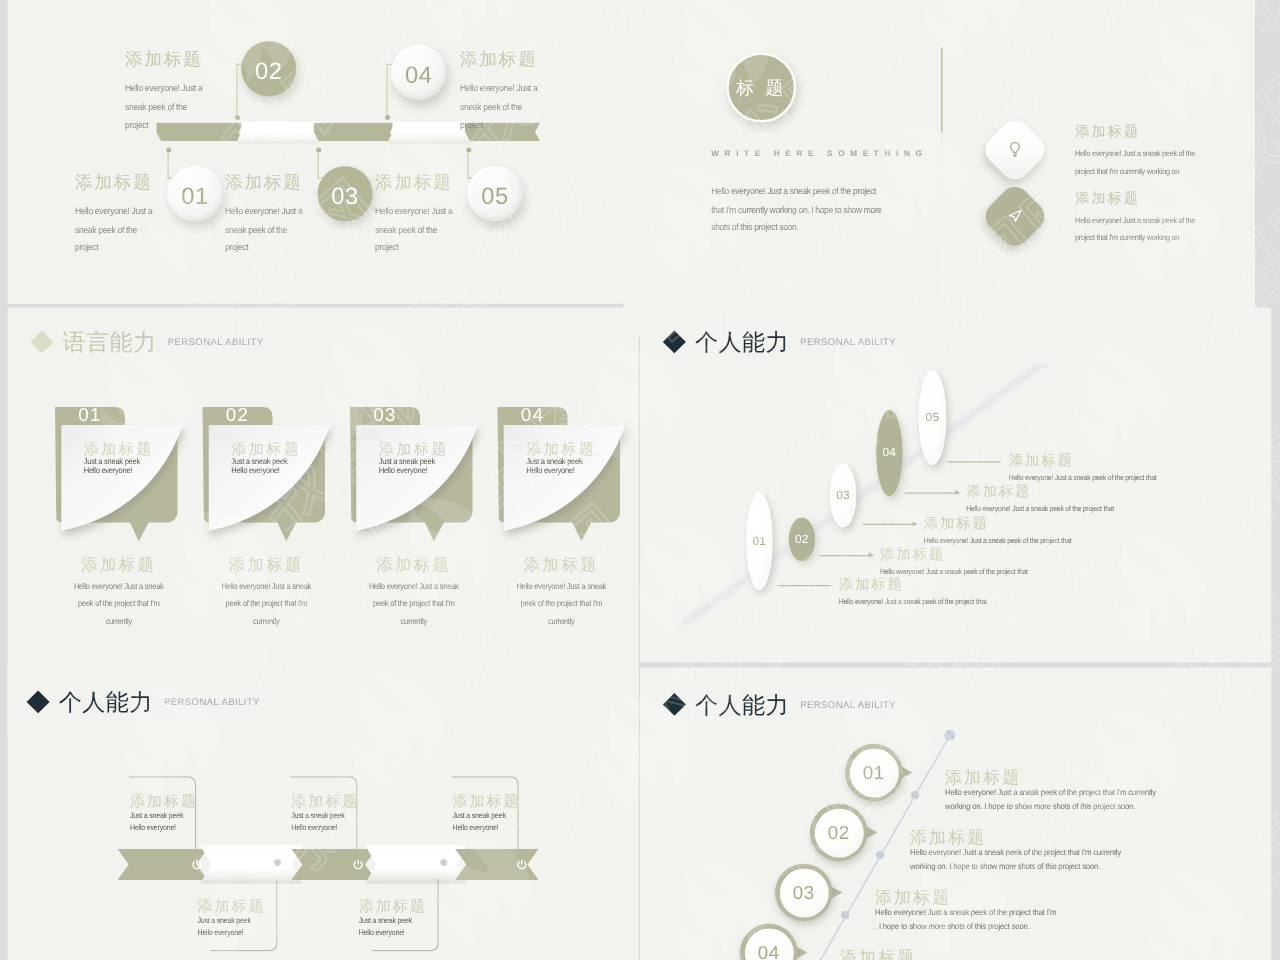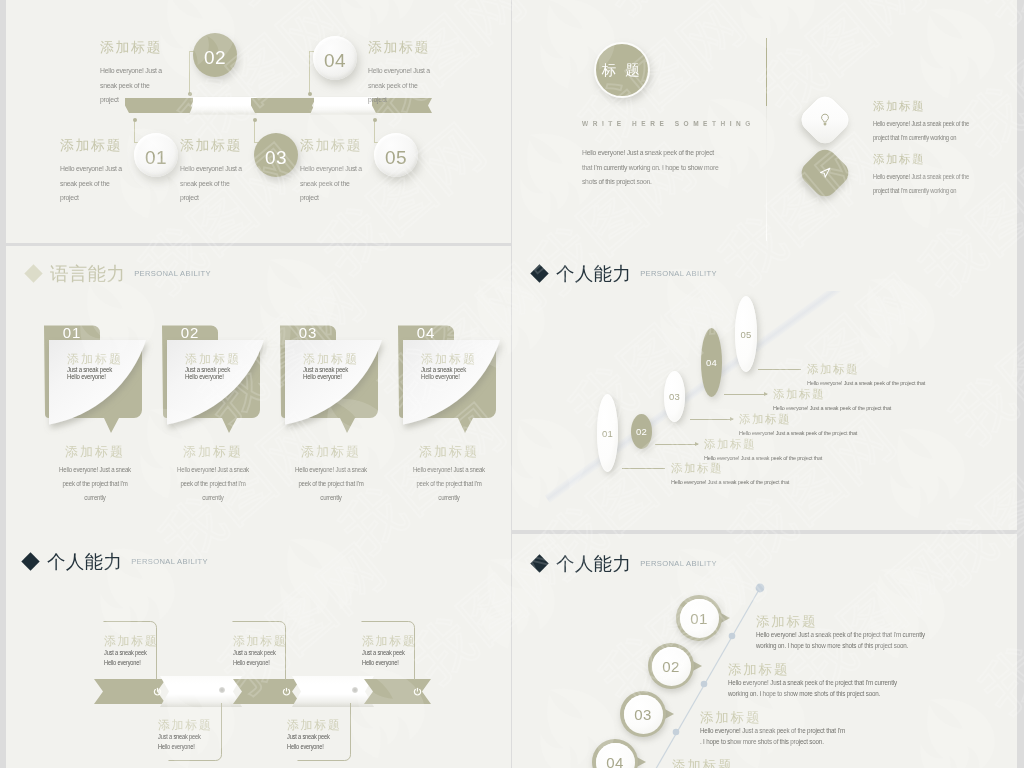--- a/index.html
+++ b/index.html
@@ -4,21 +4,21 @@
 <title>PPT Template Preview</title>
 <style>
   html,body{margin:0;padding:0;}
   body{width:1024px;height:768px;overflow:hidden;background:#dcdcdc;
        font-family:"Liberation Sans","DejaVu Sans",sans-serif;
        -webkit-font-smoothing:antialiased;}
   #page{position:relative;width:1024px;height:768px;overflow:hidden;background:#dcdcdc;}
 
   .slide{position:absolute;width:505px;background:#f2f2ee;overflow:hidden;}
   .s1{left:6px;top:0;height:243px;}
-  .s2{left:512px;top:0;height:269px;text-decoration:underline;}
+  .s2{left:499px;top:0;height:269px;text-decoration:underline;}
   .s3{left:6px;top:246px;height:339px;}
   .s4{left:512px;top:246px;height:284px;}
   .s5{left:6px;top:534px;height:234px;}
   .s6{left:512px;top:534px;height:234px;}
   .cn{font-weight:300;}
 
   
   .circ{position:absolute;border-radius:50%;display:flex;align-items:center;
         justify-content:center;font-weight:400;}
   .circ.white{background:radial-gradient(circle at 38% 28%,#fdfdfd 0%,#f7f7f6 48%,#eeeeeb 78%,#ffffff 100%);

